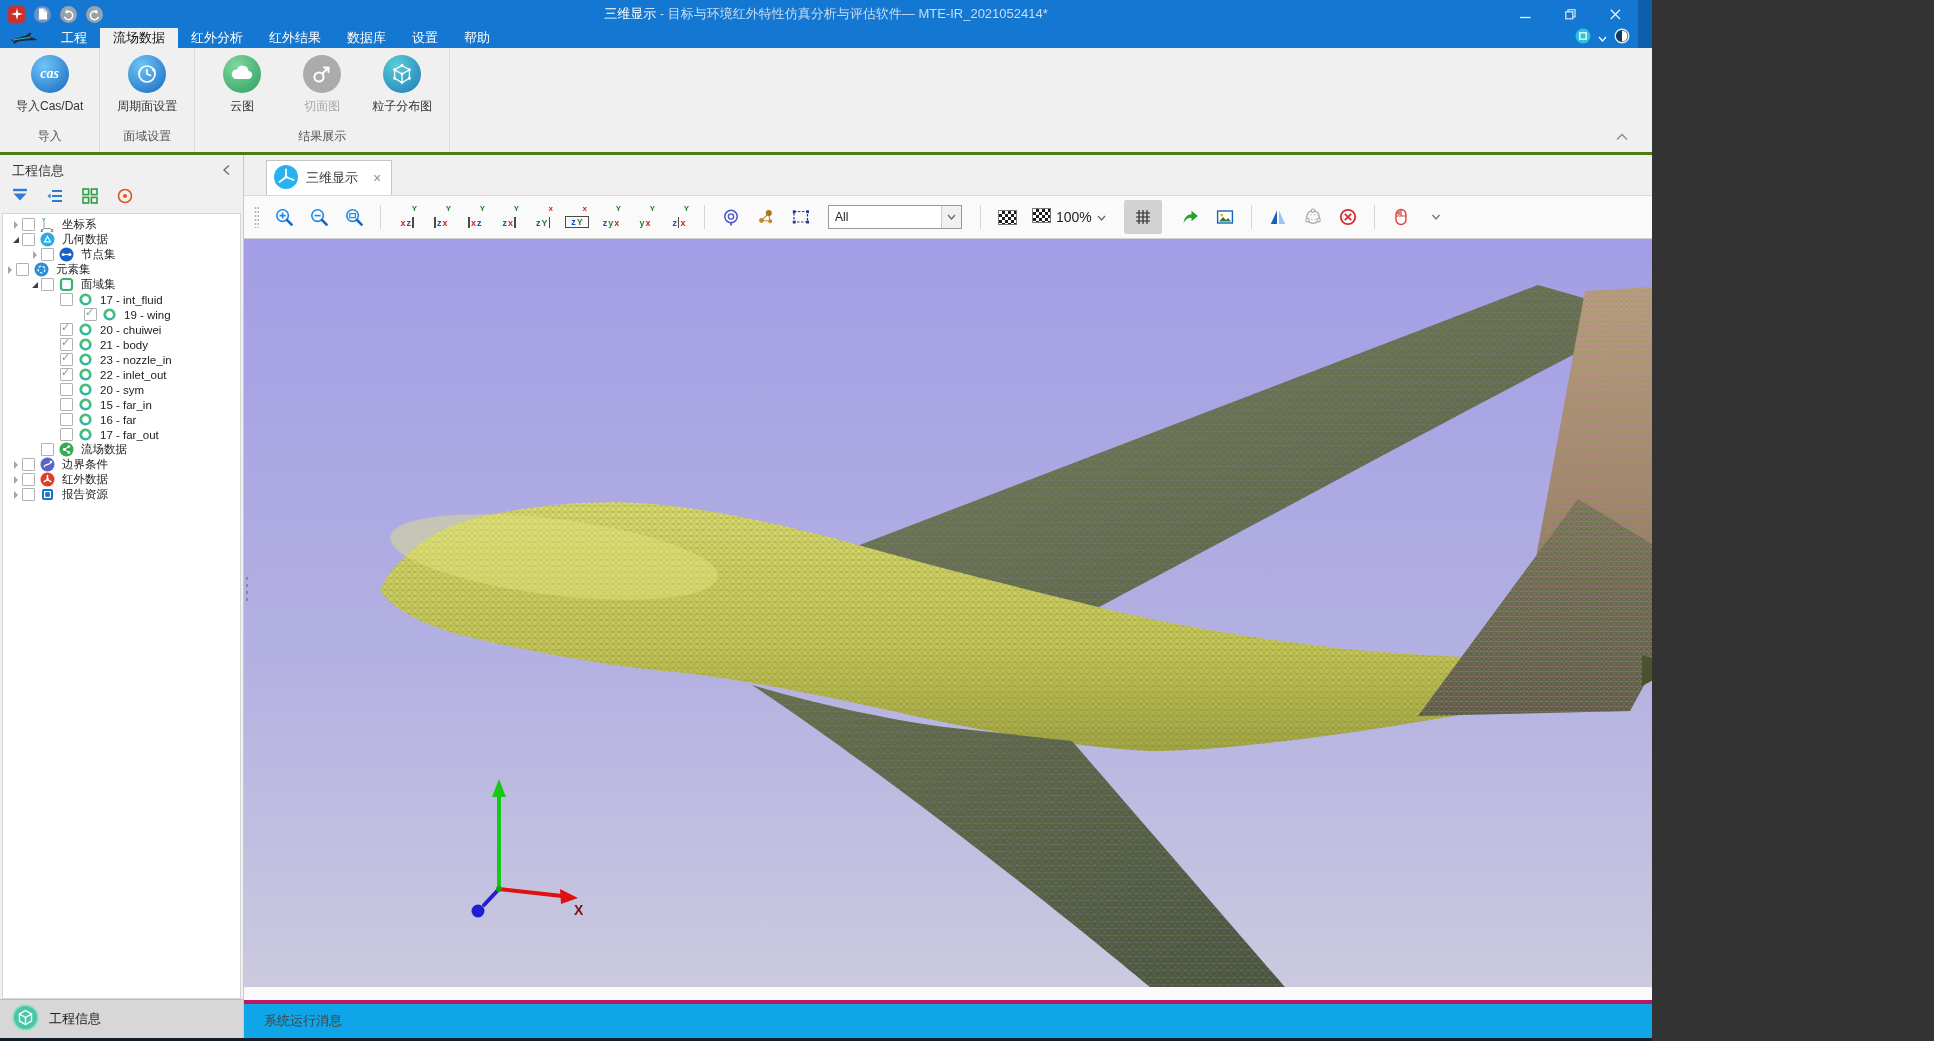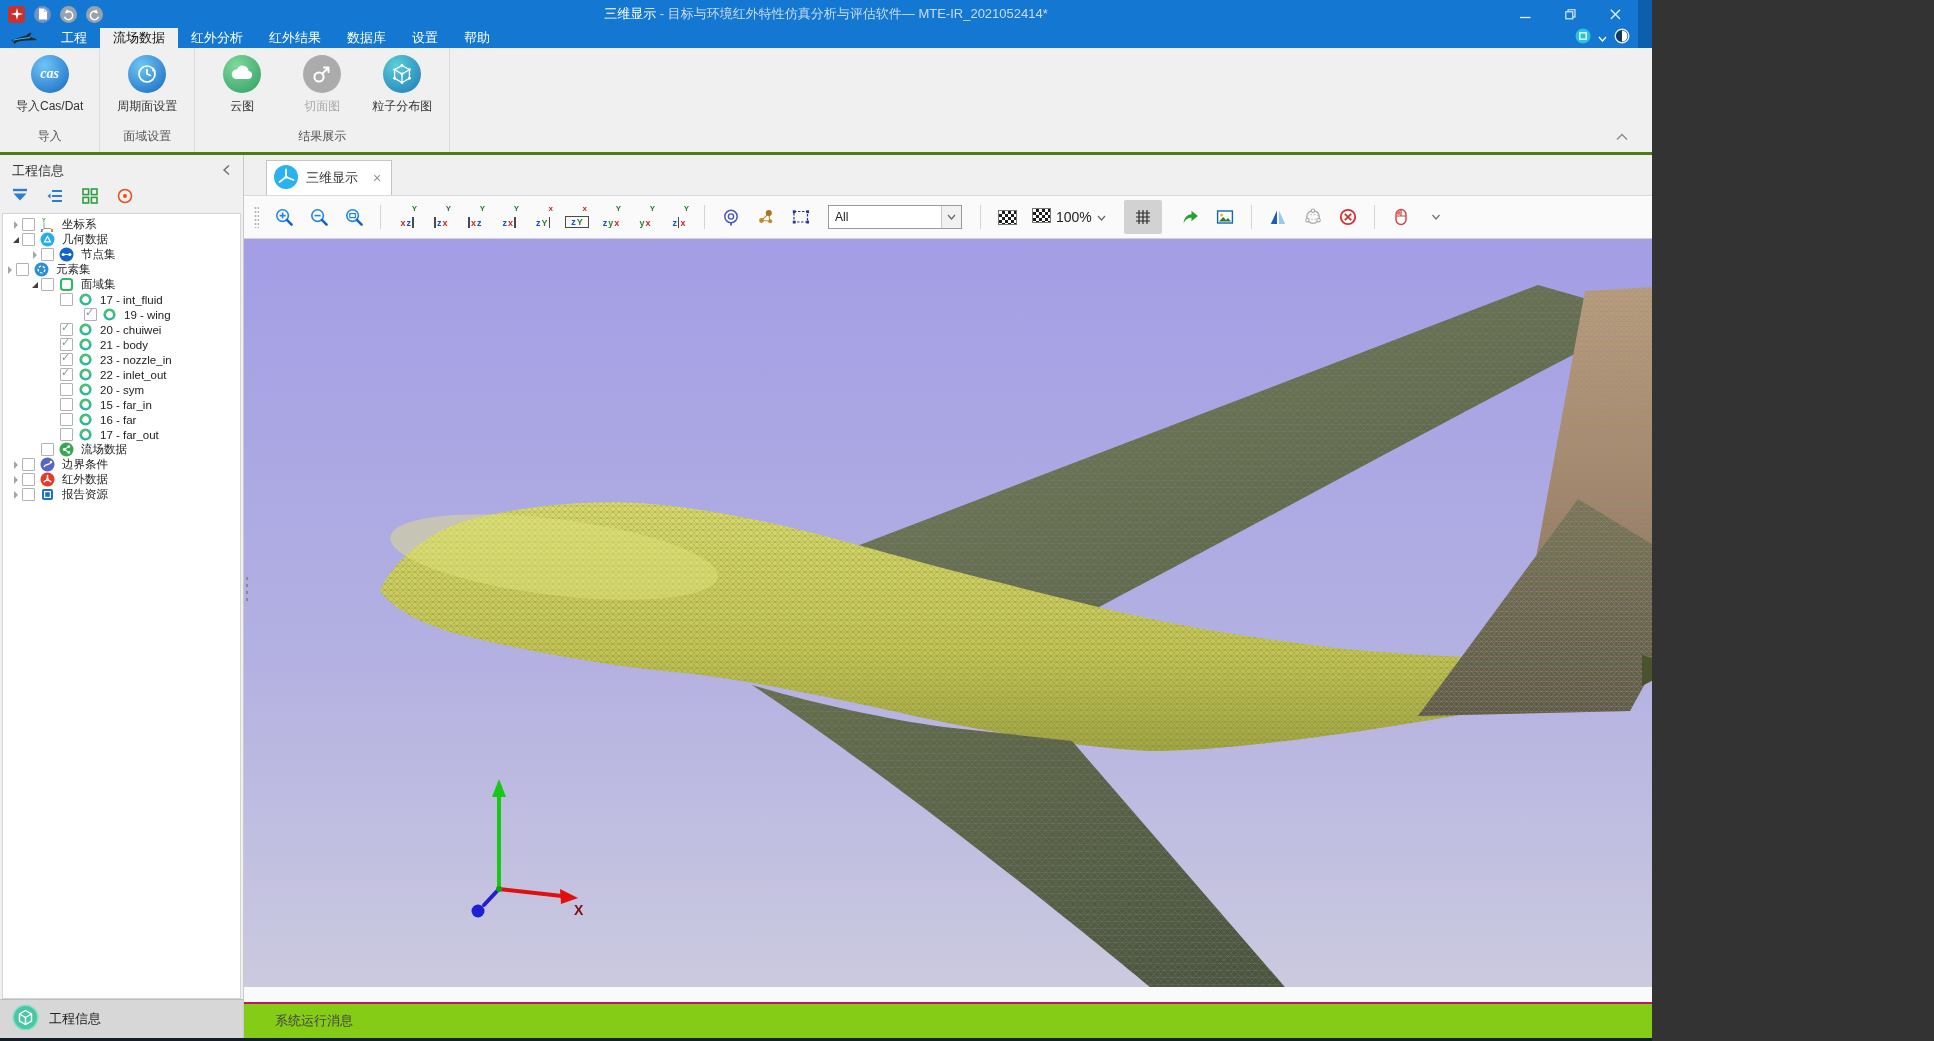--- a/index.html
+++ b/index.html
@@ -79,21 +79,21 @@
   .combo .val{flex:1;display:flex;align-items:center;padding-left:6px;}
   .combo .dd{width:19px;border-left:1px solid #c9c9c9;background:#f1f1f1;display:flex;align-items:center;justify-content:center;}
   .zoomctl{display:flex;align-items:center;gap:5px;font-size:14px;color:#222;margin:0 4px;cursor:pointer;}
   .checker{width:17px;height:13px;border:1px solid #777;display:inline-block;
            background:repeating-conic-gradient(#1c1c1c 0 25%,#fff 0 50%);background-size:6px 6px;}
   .gridbtn{width:38px;height:34px;background:#d2d2d2;border-radius:2px;display:flex;align-items:center;justify-content:center;margin:0 7px;cursor:pointer;}
 
   .vp-wrap{flex:1;display:flex;min-height:0;background:#fafafa;}
   .viewport{width:1519px;flex:0 0 auto;position:relative;}
   .vp-filler{flex:1;background:#fafafa;}
-  .message-bar{height:34px;background:#84cc16;border-top:2px solid #be185d;display:flex;align-items:center;padding-left:31px;font-size:13px;color:#444;flex:0 0 auto;}
+  .message-bar{height:34px;background:#0ea5e9;border-top:4px solid #be185d;display:flex;align-items:center;padding-left:20px;font-size:13px;color:#444;flex:0 0 auto;}
 
   
   .statusbar{height:22px;background:#f0f0f0;border-top:1px solid #d2d2d2;display:flex;align-items:center;padding:0 16px 0 20px;font-size:12px;color:#222;flex:0 0 auto;}
   .status-dot{width:9px;height:9px;border-radius:50%;background:#2fae3a;margin-right:8px;flex:0 0 auto;}
   .status-right{margin-left:auto;display:flex;align-items:center;gap:12px;}
   .status-icons{background:#d9d9d9;border-radius:3px;display:flex;gap:12px;padding:2px 11px;align-items:center;}
   .status-sep{width:1px;height:15px;background:#c2c2c2;}
   .bottom-strip{height:3px;background:#121f2b;flex:0 0 auto;}
 </style>
 </head>

